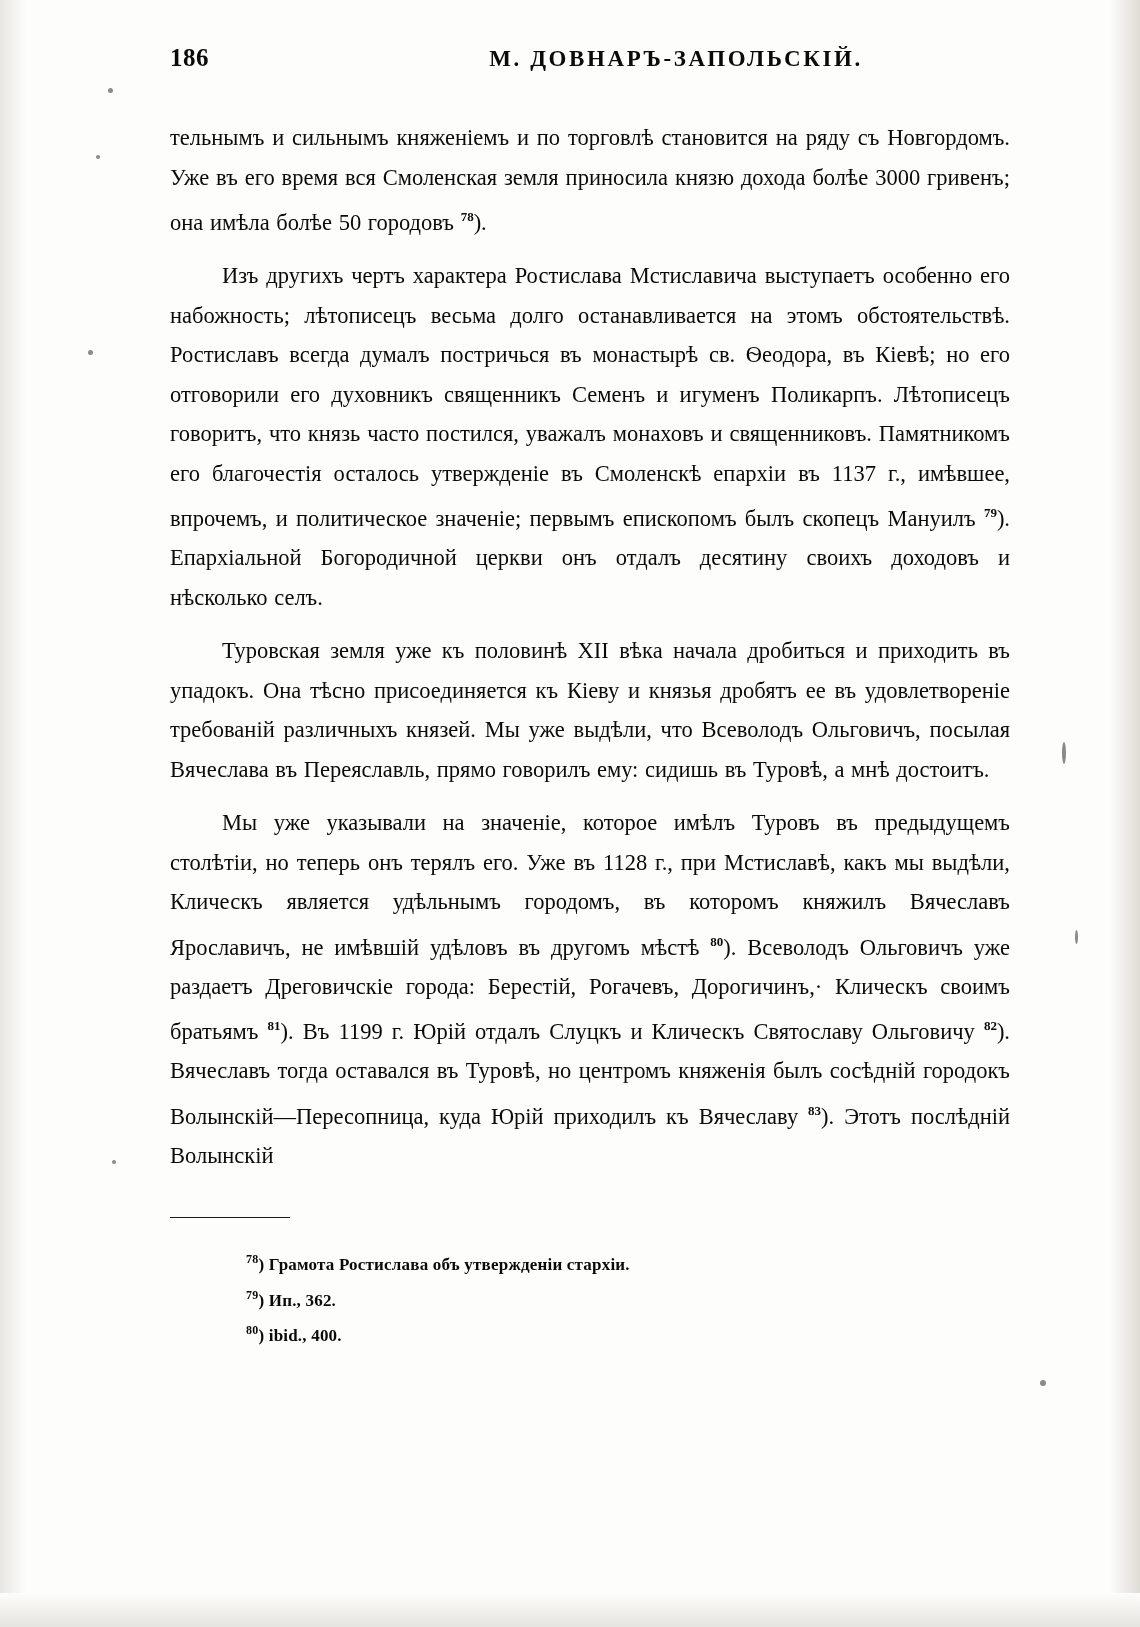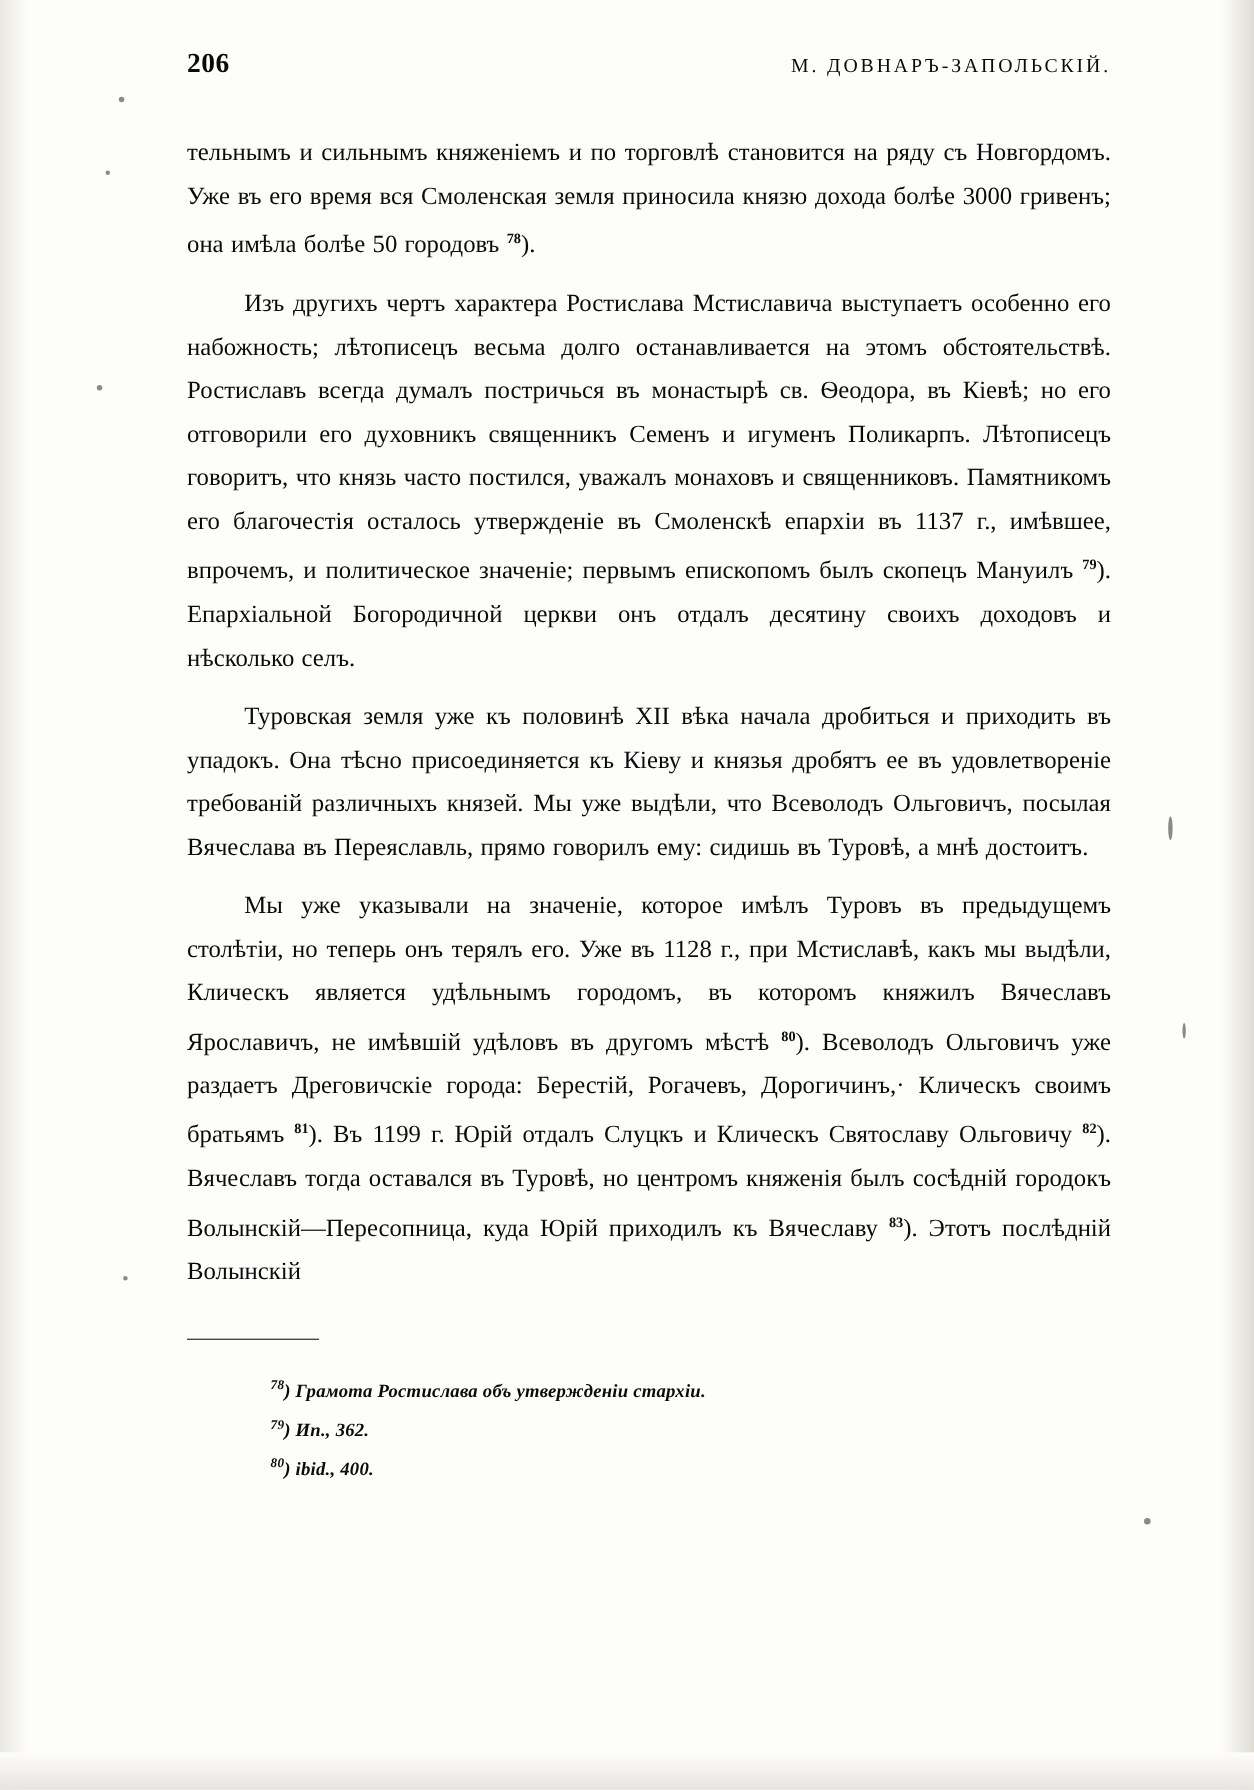--- a/index.html
+++ b/index.html
@@ -50,25 +50,25 @@
     align-items: baseline;
     margin-bottom: 46px;
   }
   .folio {
     font-size: 25px;
     font-weight: bold;
     letter-spacing: 0.5px;
     width: 120px;
   }
   .running-head {
-    font-size: 18px;
-    font-weight: normal;
+    font-size: 23px;
+    font-weight: bold;
     letter-spacing: 2.6px;
     flex: 1;
-    text-align: right;
+    text-align: center;
     padding-left: 52px;
   }
   p.body-par {
     font-size: 22.5px;
     line-height: 39.5px;
     text-align: justify;
     text-justify: inter-word;
     margin: 14px 0 2px 0;
     text-indent: 52px;
     word-spacing: 1px;
@@ -79,21 +79,20 @@
   .footnote-rule {
     margin-top: 42px;
     margin-left: 0;
     width: 120px;
     border: none;
     border-top: 1.6px solid #1a1a1a;
   }
   .footnotes {
     margin-top: 26px;
     padding-left: 76px;
-    font-style: italic;
   }
   .footnote {
     font-size: 17px;
     line-height: 30px;
     font-weight: bold;
     letter-spacing: 0.2px;
   }
   .fn-num {
     font-size: 12px;
     vertical-align: super;
@@ -121,21 +120,21 @@
   <div class="speck" style="left:96px; top:155px; width:4px; height:4px;"></div>
   <div class="speck" style="left:88px; top:350px; width:5px; height:5px;"></div>
   <div class="speck" style="left:1062px; top:742px; width:4px; height:22px;"></div>
   <div class="speck" style="left:1075px; top:930px; width:3px; height:14px;"></div>
   <div class="speck" style="left:112px; top:1160px; width:4px; height:4px;"></div>
   <div class="speck" style="left:1040px; top:1380px; width:6px; height:6px;"></div>
 
   <div class="content">
 
     <div class="header-row">
-      <div class="folio">206</div>
+      <div class="folio">186</div>
       <div class="running-head">М. ДОВНАРЪ-ЗАПОЛЬСКІЙ.</div>
     </div>
 
     <p class="body-par no-indent"><span>тельнымъ и сильнымъ княженіемъ и по торговлѣ становится на ряду съ Новгордомъ. Уже въ его время вся Смоленская земля приносила князю дохода болѣе 3000 гривенъ; она имѣла болѣе 50 городовъ </span><sup class="ref">78</sup><span>).</span></p>
 
     <p class="body-par"><span>Изъ другихъ чертъ характера Ростислава Мстиславича выступаетъ особенно его набожность; лѣтописецъ весьма долго останавливается на этомъ обстоятельствѣ. Ростиславъ всегда думалъ постричься въ монастырѣ св. Ѳеодора, въ Кіевѣ; но его отговорили его духовникъ священникъ Семенъ и игуменъ Поликарпъ. Лѣтописецъ говоритъ, что князь часто постился, уважалъ монаховъ и священниковъ. Памятникомъ его благочестія осталось утвержденіе въ Смоленскѣ епархіи въ 1137 г., имѣвшее, впрочемъ, и политическое значеніе; первымъ епископомъ былъ скопецъ Мануилъ </span><sup class="ref">79</sup><span>). Епархіальной Богородичной церкви онъ отдалъ десятину своихъ доходовъ и нѣсколько селъ.</span></p>
 
     <p class="body-par"><span>Туровская земля уже къ половинѣ XII вѣка начала дробиться и приходить въ упадокъ. Она тѣсно присоединяется къ Кіеву и князья дробятъ ее въ удовлетвореніе требованій различныхъ князей. Мы уже выдѣли, что Всеволодъ Ольговичъ, посылая Вячеслава въ Переяславль, прямо говорилъ ему: сидишь въ Туровѣ, а мнѣ достоитъ.</span></p>
 
     <p class="body-par"><span>Мы уже указывали на значеніе, которое имѣлъ Туровъ въ предыдущемъ столѣтіи, но теперь онъ терялъ его. Уже въ 1128 г., при Мстиславѣ, какъ мы выдѣли, Клическъ является удѣльнымъ городомъ, въ которомъ княжилъ Вячеславъ Ярославичъ, не имѣвшій удѣловъ въ другомъ мѣстѣ </span><sup class="ref">80</sup><span>). Всеволодъ Ольговичъ уже раздаетъ Дреговичскіе города: Берестій, Рогачевъ, Дорогичинъ,· Клическъ своимъ братьямъ </span><sup class="ref">81</sup><span>). Въ 1199 г. Юрій отдалъ Слуцкъ и Клическъ Святославу Ольговичу </span><sup class="ref">82</sup><span>). Вячеславъ тогда оставался въ Туровѣ, но центромъ княженія былъ сосѣдній городокъ Волынскій—Пересопница, куда Юрій приходилъ къ Вячеславу </span><sup class="ref">83</sup><span>). Этотъ послѣдній Волынскій</span></p>

